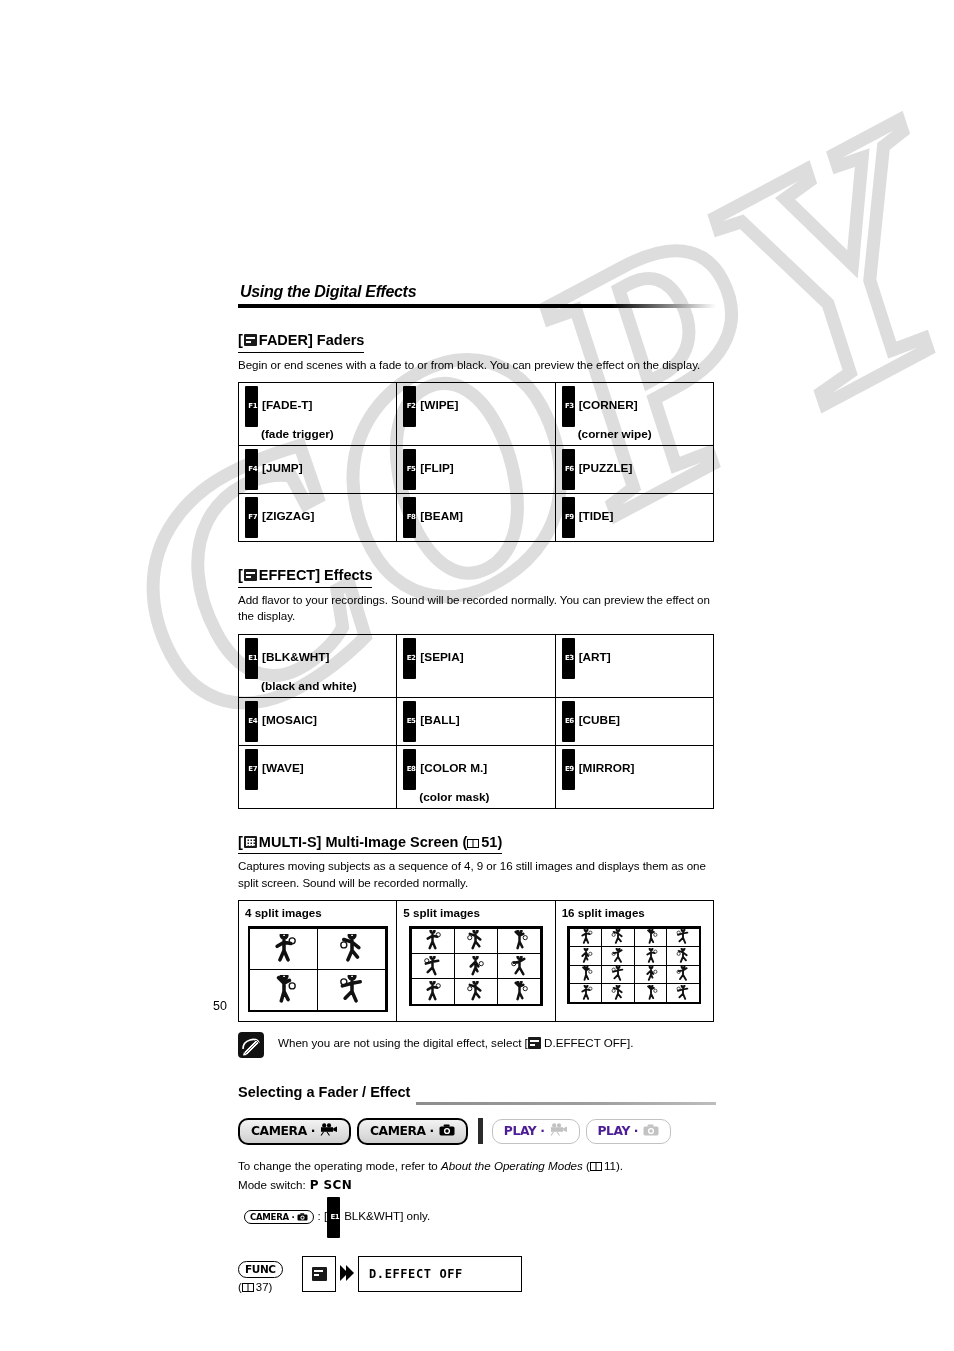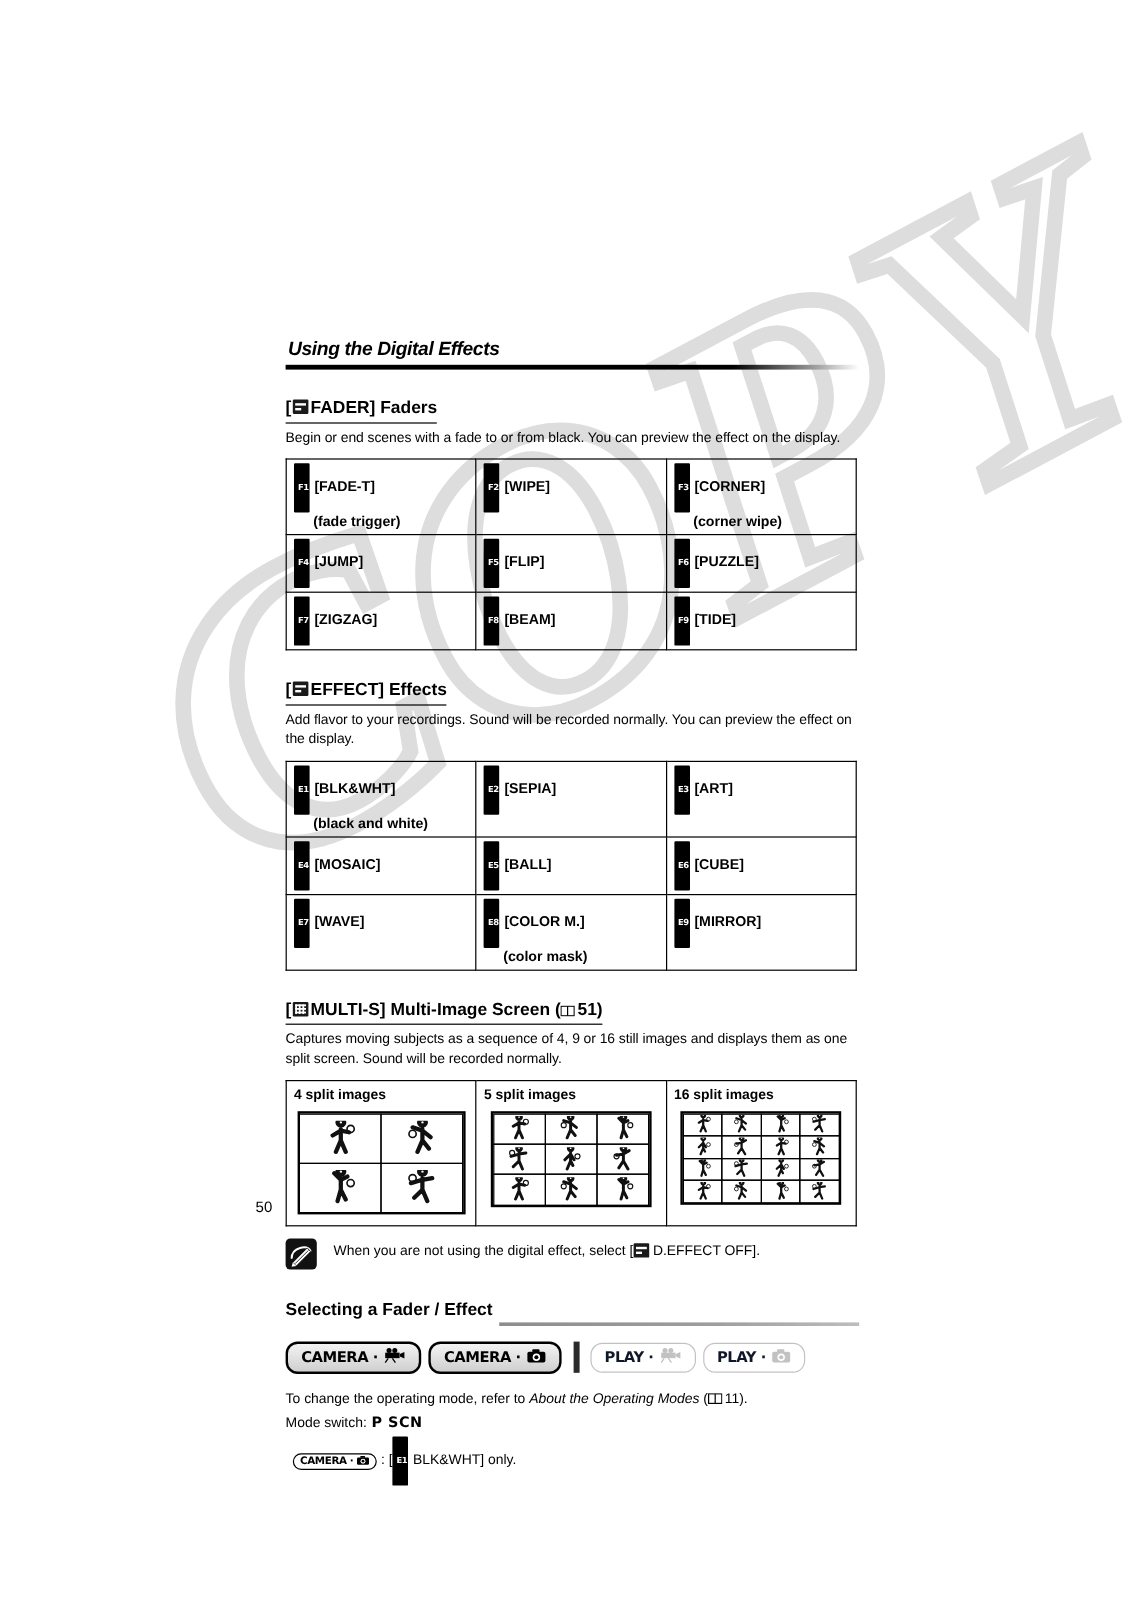--- a/index.html
+++ b/index.html
@@ -259,21 +259,21 @@
   }
   .mode-btn.on {
     border: 2.2px solid #000;
     background: linear-gradient(#f3f3f3, #cfcfcf);
     color: #000;
     margin-right: 6px;
   }
   .mode-btn.off {
     border: 1.6px solid #c2c2c2;
     background: #ffffff;
-    color: #0f172a;
+    color: #4c1d95;
     margin-right: 6px;
   }
   .mode-sep {
     width: 5px;
     height: 26px;
     background: #2b2b2b;
     margin: 0 9px 0 4px;
   }
   .cam-ico, .play-ico { display: inline-block; }
 
@@ -845,17 +845,38 @@
     <span class="pill"><span>CAMERA ·</span> <span><svg width="11" height="8" viewBox="0 0 16 12" style="vertical-align:-1px">
               <rect x="0.5" y="2.4" width="15" height="9" rx="1.6" fill="#000"></rect>
               <rect x="4.6" y="0.4" width="6" height="2.4" rx="0.8" fill="#000"></rect>
               <circle cx="8" cy="7" r="3.1" fill="#fff"></circle>
               <circle cx="8" cy="7" r="1.7" fill="#000"></circle>
             </svg></span></span>
     <span>: [</span><span class="badge">E1</span><span>BLK&amp;WHT] only.</span>
   </p>
 
   
+  <div class="func-row">
+    <div class="func-col">
+      <div class="func-pill">FUNC</div>
+      <div class="func-ref">(<span class="book"><svg width="12" height="9" viewBox="0 0 12 9">
+                <rect x="0.5" y="0.5" width="11" height="8" fill="none" stroke="#000" stroke-width="1"></rect>
+                <line x1="6" y1="0.5" x2="6" y2="8.5" stroke="#000" stroke-width="1"></line>
+              </svg></span><span>37</span>)</div>
+    </div>
+    <div class="func-icon-box">
+      <span class="glyph eff" style="width:15px;height:14px;"></span>
+    </div>
+    <div class="chev">
+      <svg width="18" height="20" viewBox="0 0 18 20">
+            <path d="M2 2 L10 10 L2 18 Z" fill="#000"></path>
+            <path d="M8 2 L16 10 L8 18 Z" fill="#000"></path>
+          </svg>
+    </div>
+    <div class="func-value-box">
+      <span>D.EFFECT OFF</span>
+    </div>
+  </div>
 
 </div>
 
 <div class="page-num">50</div>
 </div>
 
 </body></html>

